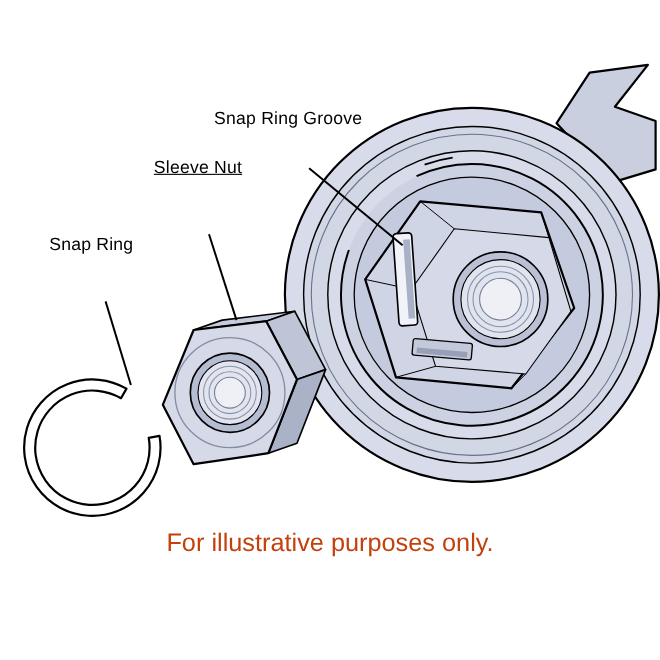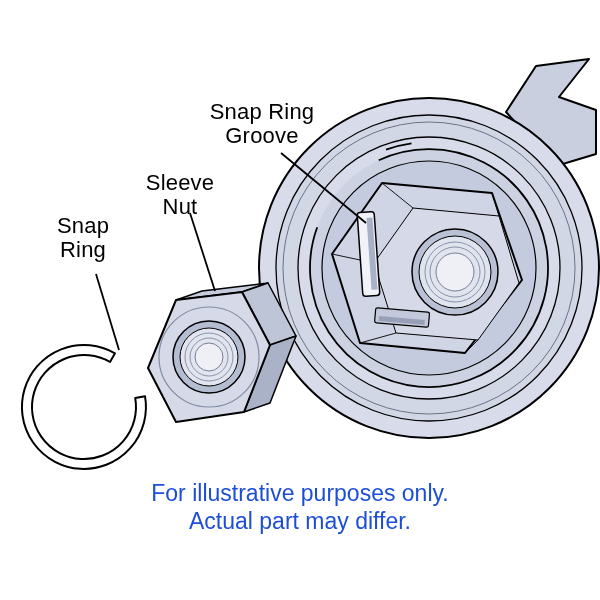--- a/index.html
+++ b/index.html
@@ -2,26 +2,26 @@
 <html><head>
 <meta charset="utf-8">
 <style>
   html,body { margin:0; padding:0; background:#fff; }
   .canvas {
     position:relative; width:600px; height:600px; background:#ffffff;
     overflow:hidden; font-family:"Liberation Sans", sans-serif; color:#000;
   }
   .art { position:absolute; left:0; top:0; }
   .label {
-    position:absolute; text-align:center; font-size:22px; line-height:1.08;
+    position:absolute; text-align:center; font-size:16px; line-height:1.08;
     color:#000; letter-spacing:0.2px;
   }
   .footer {
     position:absolute; left:0; top:480px; width:600px; text-align:center;
-    font-size:23px; line-height:1.2; color:#1d4ed8;
+    font-size:23px; line-height:1.2; color:#c2410c;
   }
 </style>
 </head>
 <body>
 
 <div class="canvas">
 
   <svg class="art" width="600" height="600" viewBox="0 0 600 600">
 
     <g>
@@ -87,22 +87,21 @@
 
     <g stroke="#000" stroke-width="1.8">
       <line x1="96" y1="274" x2="119" y2="350"></line>
       <line x1="190" y1="213" x2="215" y2="291"></line>
       <line x1="281" y1="153" x2="366" y2="223"></line>
     </g>
   </svg>
 
   <div class="label" style="left:40px; top:214px; width:86px;">Snap Ring</div>
 
-  <div class="label" style="left:134px; top:171px; width:92px;">Sleeve Nut</div>
+  <div class="label" style="left:134px; top:144px; width:92px;text-decoration:underline;">Sleeve Nut</div>
 
   <div class="label" style="left:194px; top:100px; width:136px;">Snap Ring Groove</div>
 
   <div class="footer">
     <div>For illustrative purposes only.</div>
-    <div>Actual part may differ.</div>
   </div>
 
 </div>
 
 </body></html>

